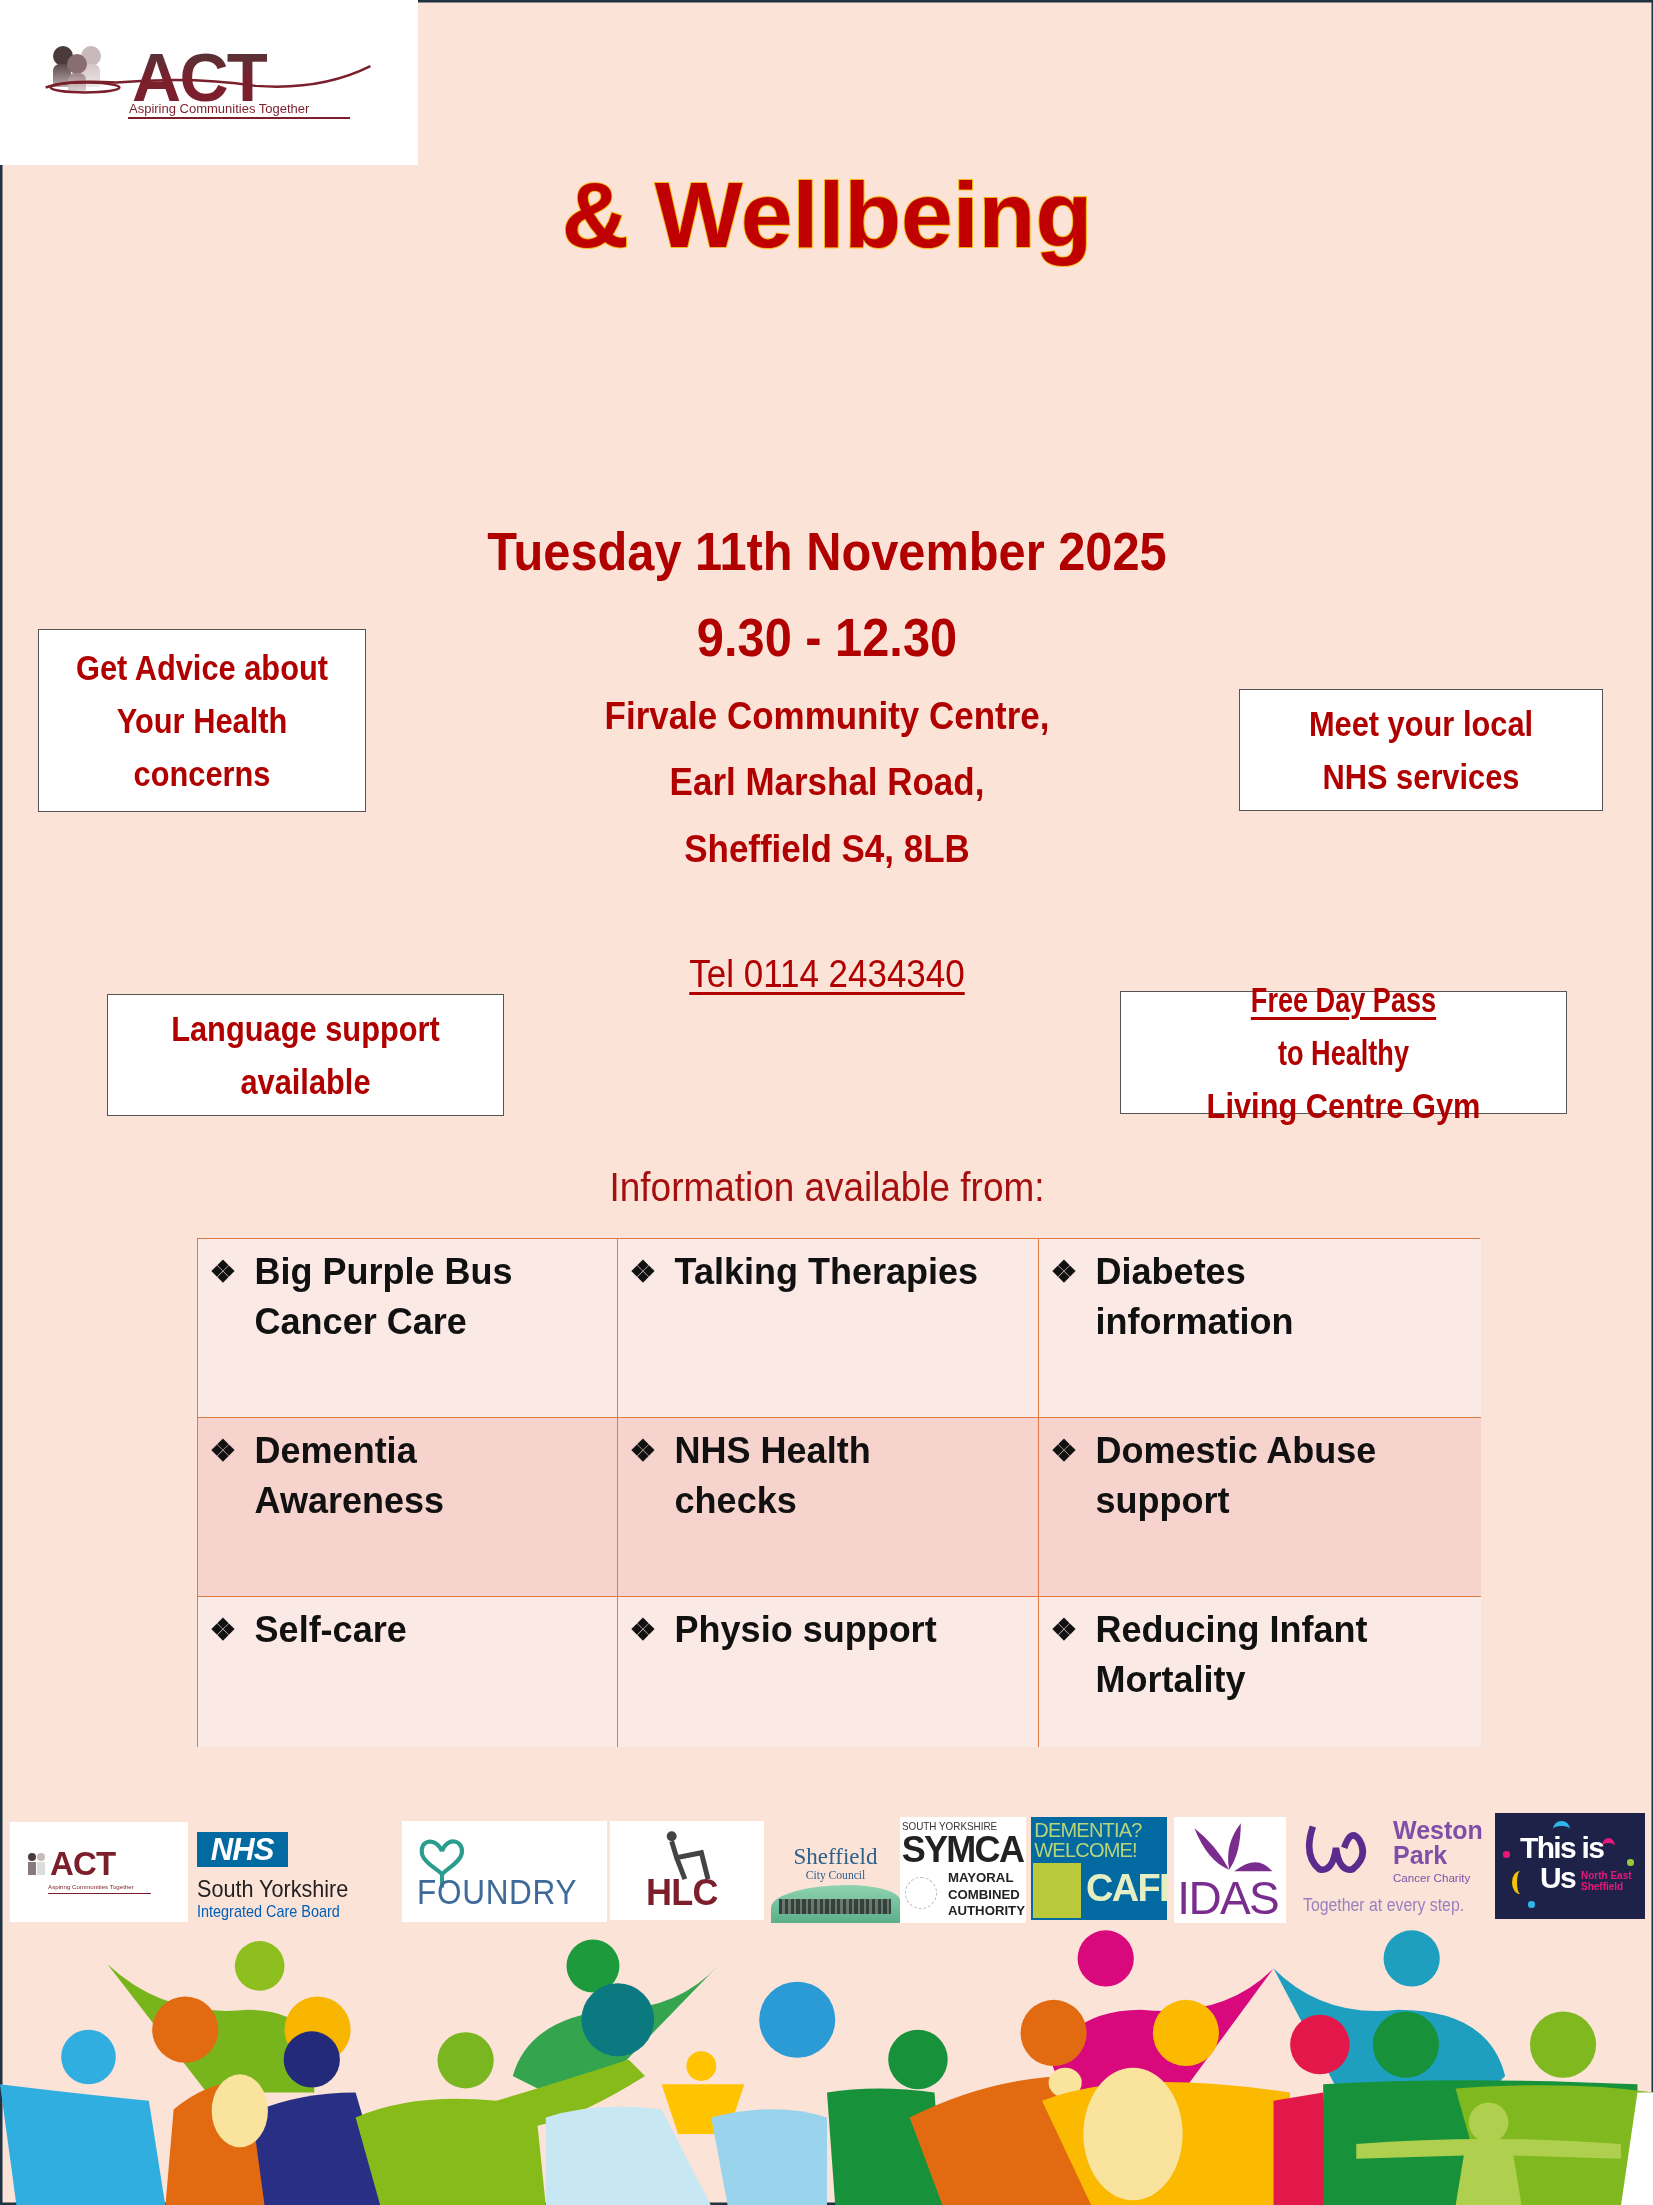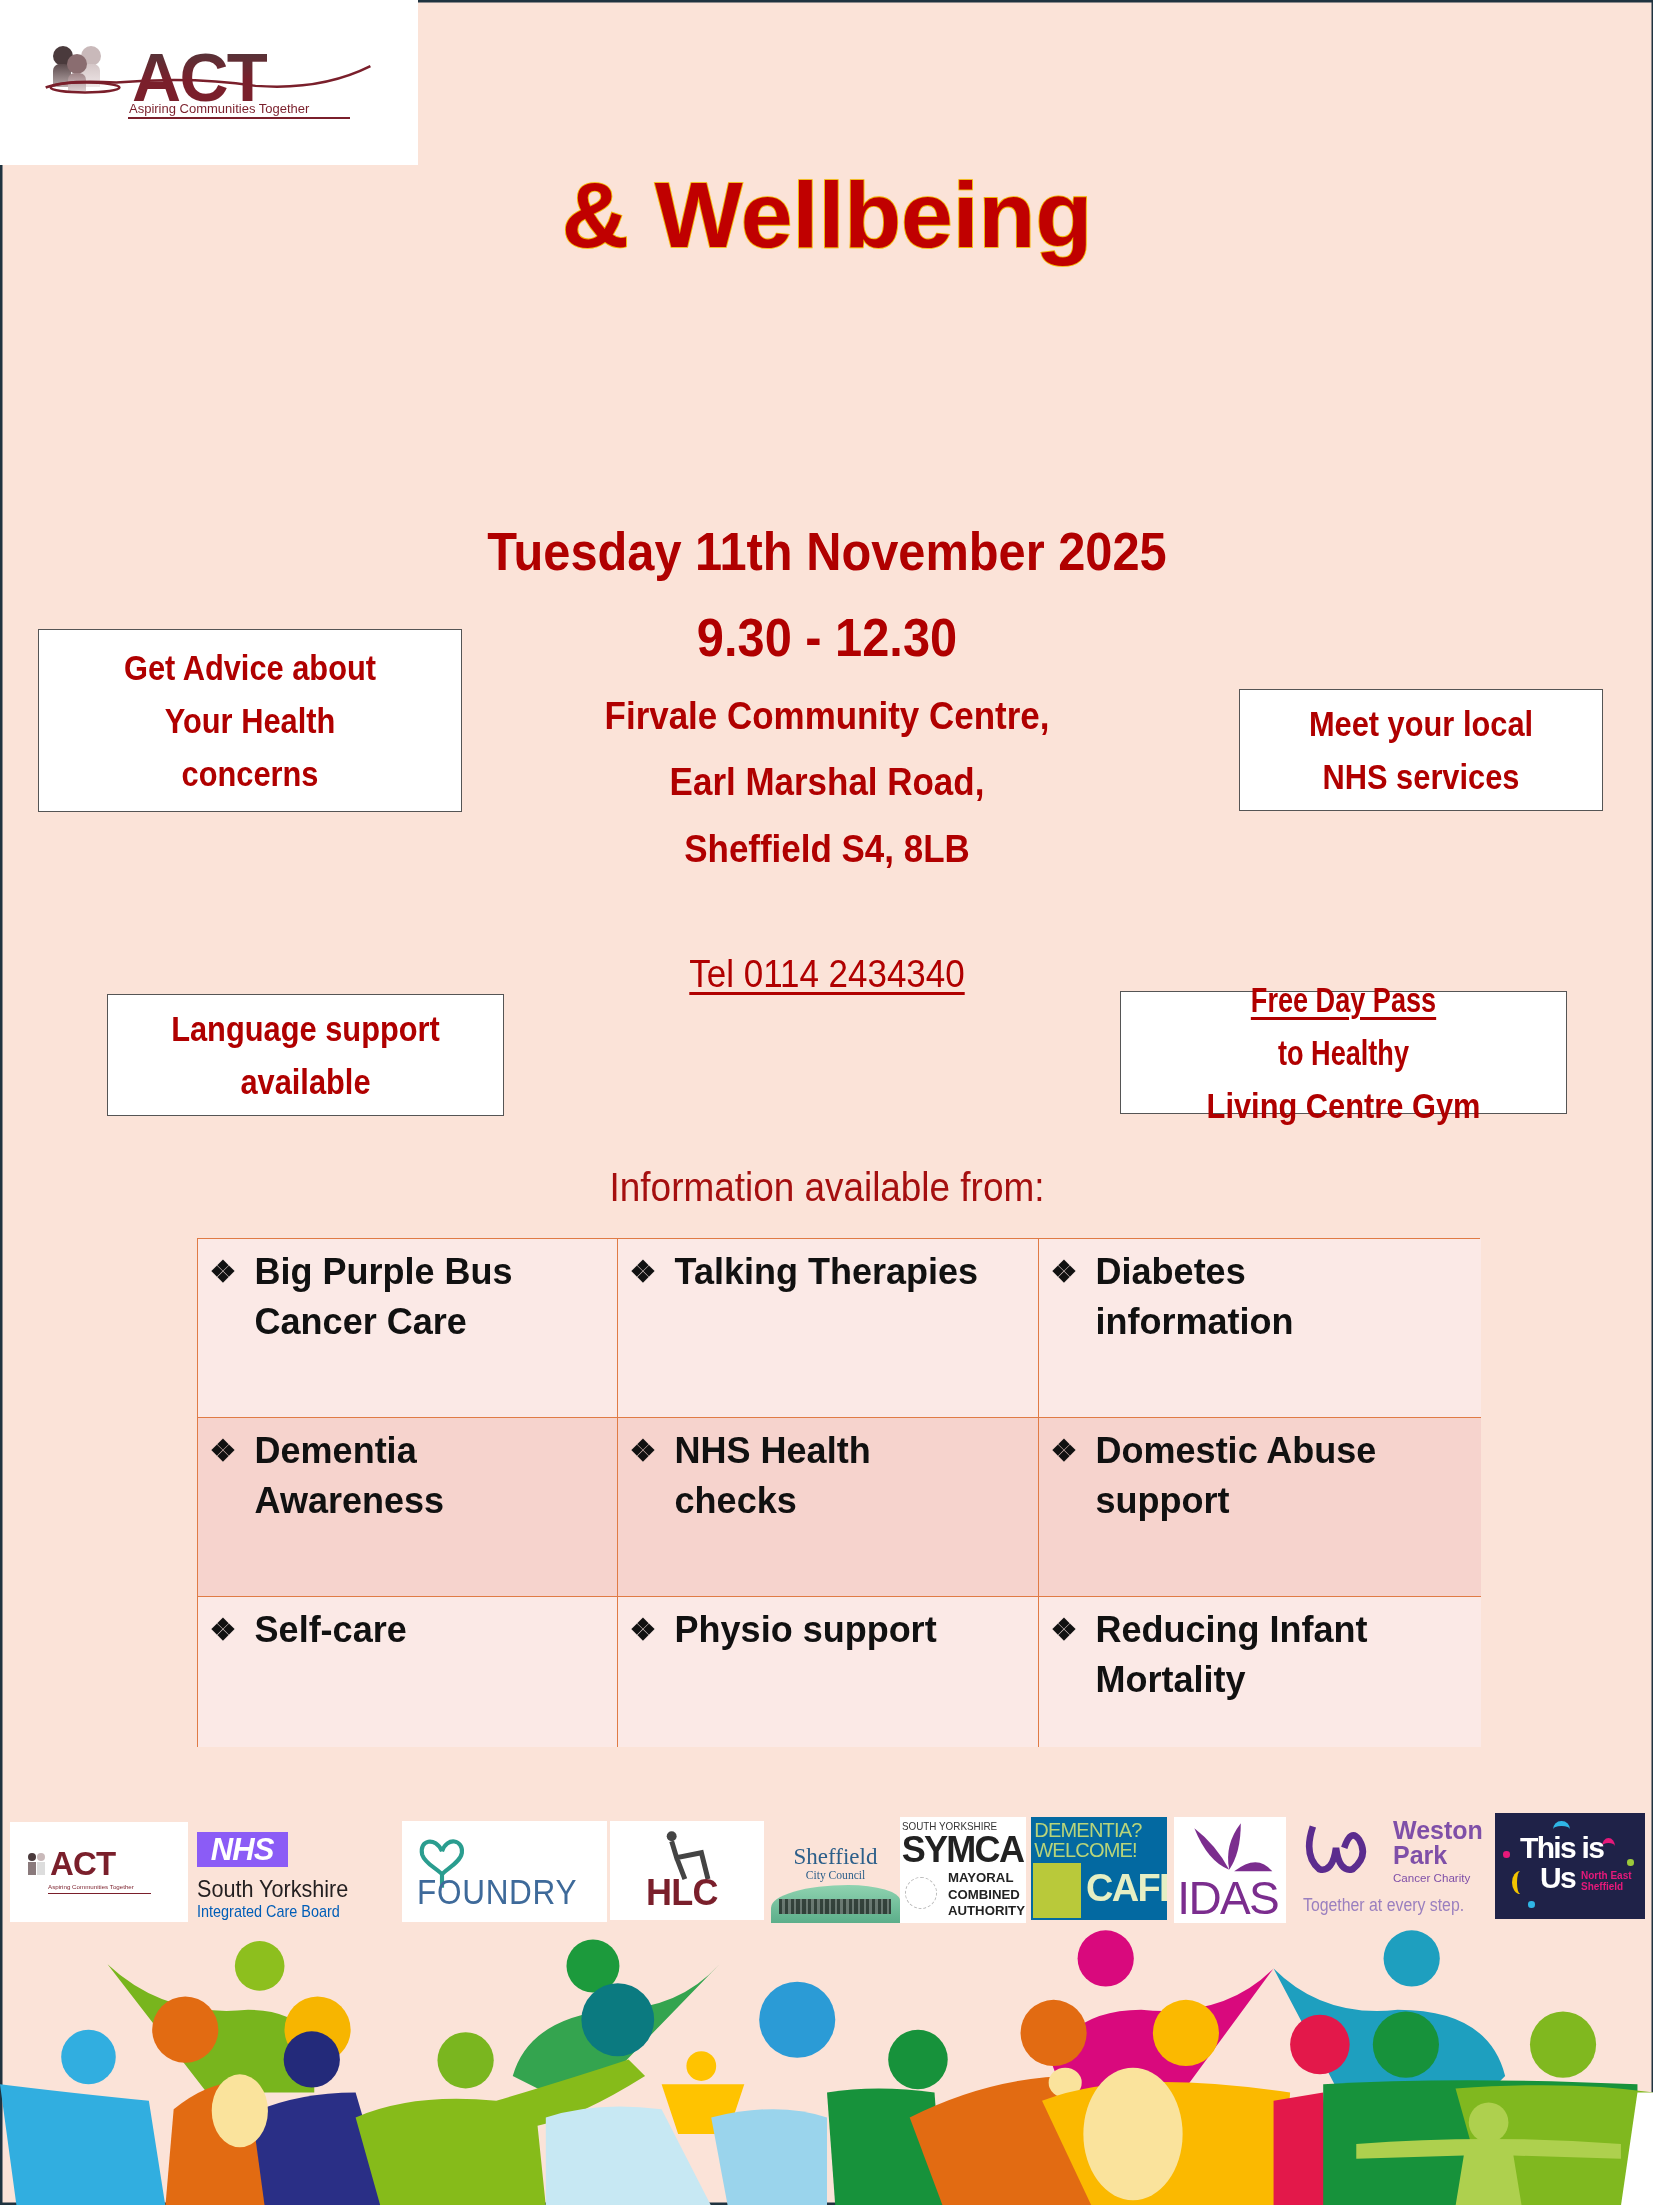--- a/index.html
+++ b/index.html
@@ -124,21 +124,21 @@
   <div>&amp; Wellbeing</div>
 </div>
 
 <div class="abs date-line">Tuesday 11th November 2025</div>
 <div class="abs time-line">9.30 - 12.30</div>
 <div class="abs addr" style="top:691px;">Firvale Community Centre,</div>
 <div class="abs addr" style="top:757px;">Earl Marshal Road,</div>
 <div class="abs addr" style="top:824px;">Sheffield S4, 8LB</div>
 <div class="abs tel">Tel 0114 2434340</div>
 
-<div class="abs callout" style="left:38px;top:629px;width:424px;height:183px;">
+<div class="abs callout" style="left:38px;top:629px;width:328px;height:183px;">
   <span>Get Advice about</span>
   <span>Your Health</span>
   <span>concerns</span>
 </div>
 <div class="abs callout" style="left:1239px;top:661px;width:364px;height:122px;margin-top:28px;">
   <span>Meet your local</span>
   <span>NHS services</span>
 </div>
 <div class="abs callout" style="left:107px;top:994px;width:397px;height:122px;">
   <span>Language support</span>
@@ -226,21 +226,21 @@
   <div style="position:absolute;left:18px;top:31px;width:8.3px;height:8.3px;border-radius:50%;background:#4a3a3c;"></div>
   <div style="position:absolute;left:18px;top:40px;width:8.3px;height:13.2px;background:#8a7a7c;"></div>
   <div style="position:absolute;left:26.5px;top:31px;width:8.3px;height:8.3px;border-radius:50%;background:#c9b9ba;"></div>
   <div style="position:absolute;left:26.5px;top:40px;width:8.3px;height:13.2px;background:#ddd;"></div>
   <div style="position:absolute;left:40px;top:25px;font-weight:900;font-size:33px;line-height:1;color:#7a1f2b;letter-spacing:-0.8px;">ACT</div>
   <div style="position:absolute;left:38px;top:61px;font-size:6.2px;color:#7a1f2b;white-space:nowrap;">Aspiring Communities Together</div>
   <div style="position:absolute;left:38px;top:71px;width:103px;height:0.8px;background:#7a1f2b;"></div>
 </div>
 
 <div class="partner" style="left:195px;top:1829px;width:198px;height:95px;">
-  <div style="position:absolute;left:1.7px;top:3.3px;width:91px;height:35px;background:#8b5cf6;color:#fff;font-weight:700;font-style:italic;font-size:31px;line-height:35px;text-align:center;letter-spacing:-0.8px;">NHS</div>
+  <div style="position:absolute;left:1.7px;top:3.3px;width:91px;height:35px;background:#0369a1;color:#fff;font-weight:700;font-style:italic;font-size:31px;line-height:35px;text-align:center;letter-spacing:-0.8px;">NHS</div>
   <div style="position:absolute;left:1.7px;top:46px;font-size:24px;color:#231f20;white-space:nowrap;transform:scaleX(0.9);transform-origin:left;">South Yorkshire</div>
   <div style="position:absolute;left:1.7px;top:74px;font-size:15.7px;color:#005eb8;white-space:nowrap;transform:scaleX(0.92);transform-origin:left;">Integrated Care Board</div>
 </div>
 
 <div class="partner" style="left:402px;top:1821px;width:205px;height:101px;background:#fff;">
   <svg style="position:absolute;left:15px;top:11.6px;" width="50" height="58" viewBox="0 0 60 70">
     <path d="M30 22 C 22 4, 2 8, 6 26 C 10 38, 26 44, 30 50 C 34 44, 52 36, 54 24 C 56 8, 36 4, 30 22" stroke="#2a9d8f" stroke-width="5" fill="none"></path>
     <path d="M30 50 L 30 66" stroke="#2a9d8f" stroke-width="5"></path>
   </svg>
   <div style="position:absolute;left:15px;top:51px;font-size:35px;color:#3e6a9a;letter-spacing:0.8px;white-space:nowrap;transform:scaleX(0.9);transform-origin:left;">FOUNDRY</div>

